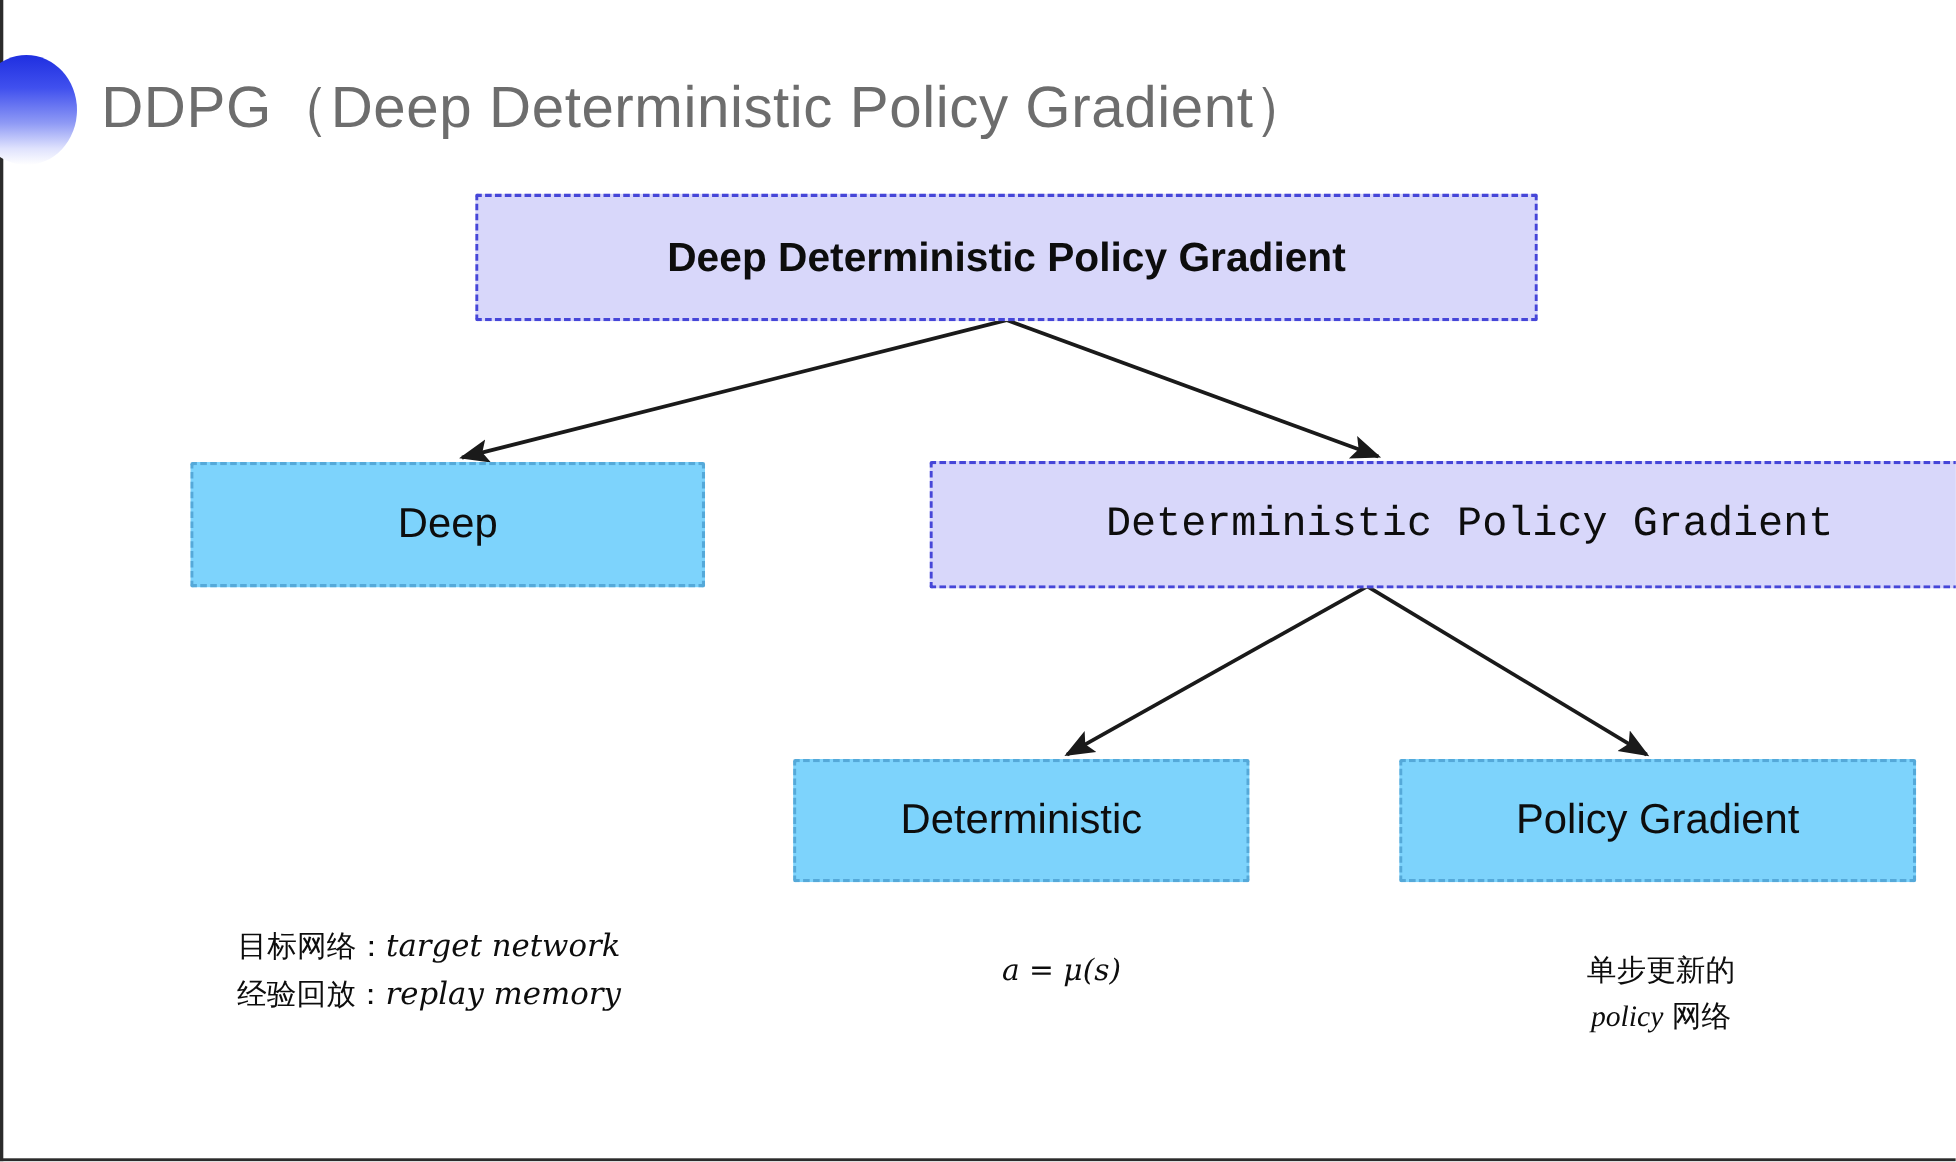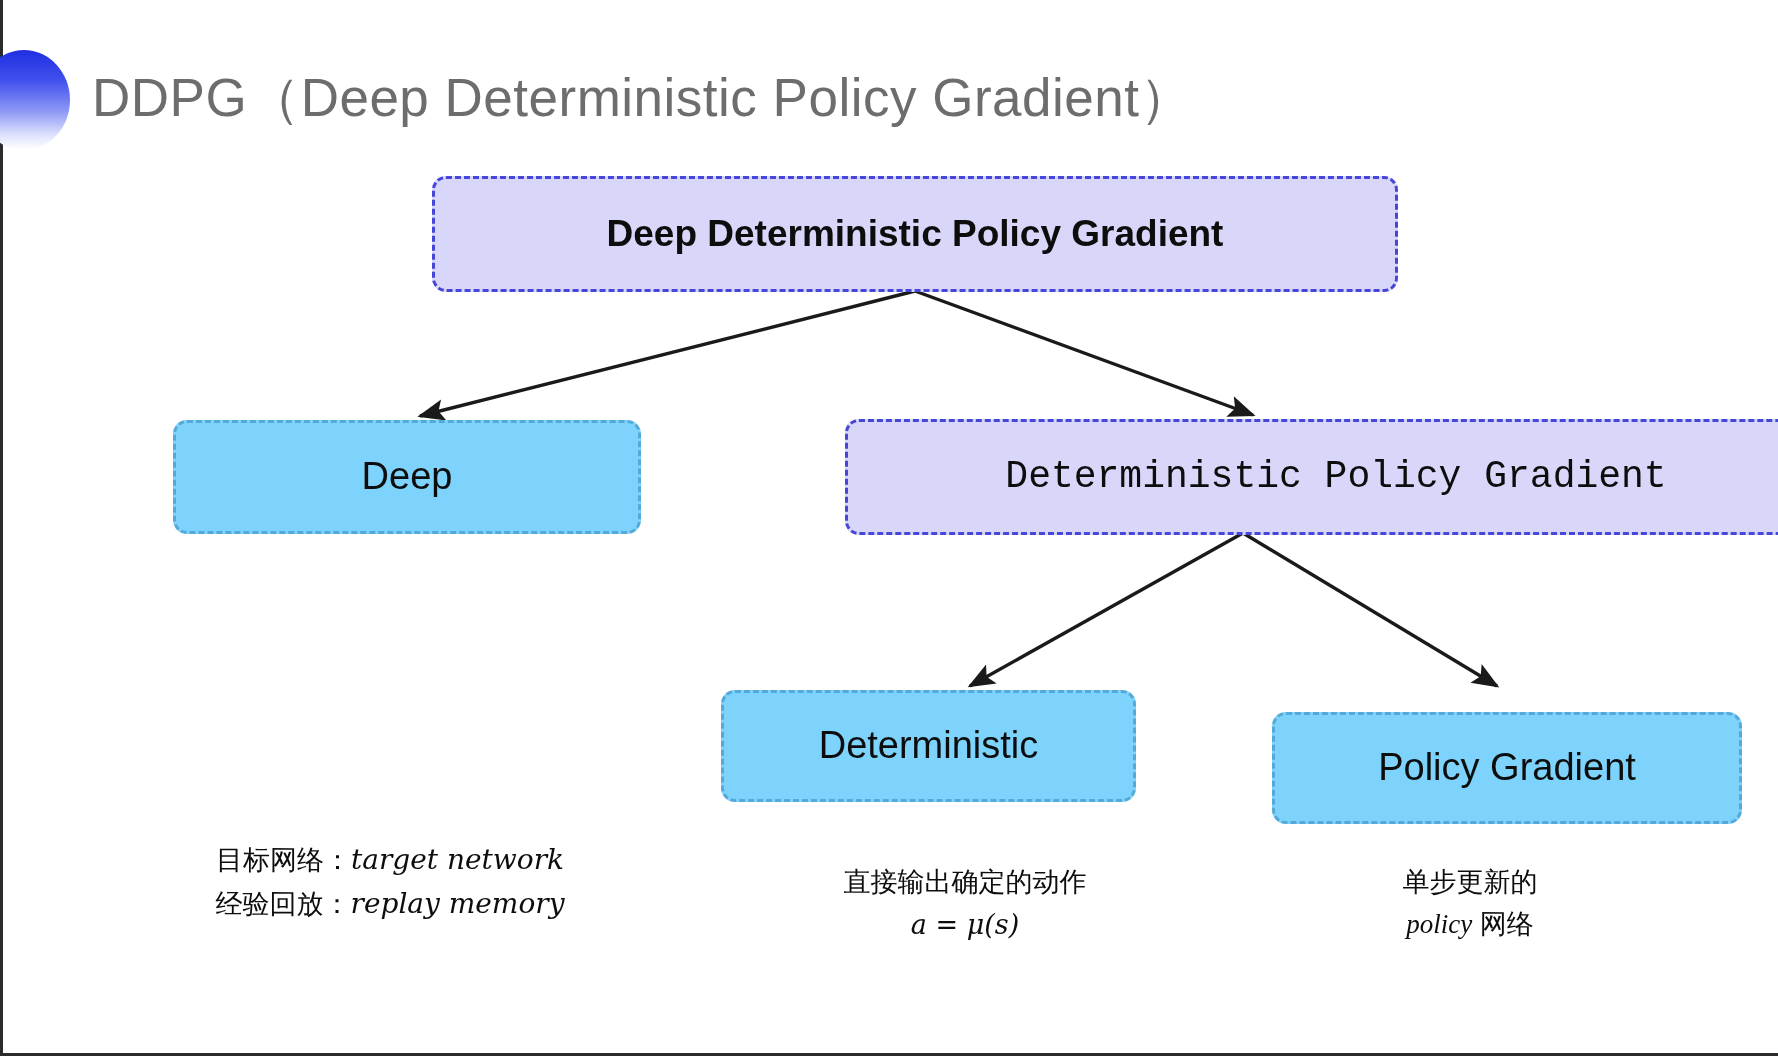--- a/index.html
+++ b/index.html
@@ -62,21 +62,21 @@
     pointer-events: none;
   }
 
   
   .node {
     position: absolute;
     box-sizing: border-box;
     display: flex;
     align-items: center;
     justify-content: center;
-    border-radius: 14px;
+    border-radius: 2px;
     border-style: dashed;
     border-width: 3px;
     color: #0d0d0d;
     text-align: center;
     white-space: nowrap;
   }
   .node.purple {
     background: #d8d7fa;
     border-color: #4646d8;
   }
@@ -89,21 +89,21 @@
     line-height: 1.1;
     color: #0d0d0d;
   }
 
   #node-root   { left: 432px; top: 176px;  width: 966px; height: 116px; }
   #node-root .node-label { font-size: 37px; font-weight: bold; }
 
   #node-deep   { left: 173px; top: 420px;  width: 468px; height: 114px; }
   #node-dpg    { left: 845px; top: 419px;  width: 982px; height: 116px; font-family: Liberation Mono, monospace; }
   #node-det    { left: 721px; top: 690px;  width: 415px; height: 112px; }
-  #node-pg     { left: 1272px; top: 690px; width: 470px; height: 112px; margin-top: 22px; }
+  #node-pg     { left: 1272px; top: 690px; width: 470px; height: 112px; }
 
   
   .annot {
     position: absolute;
     color: #0d0d0d;
     text-align: center;
     white-space: nowrap;
     line-height: 1.55;
   }
   .annot .ln {
@@ -118,21 +118,21 @@
   .mathit-sm {
     font-family: Liberation Serif, serif;
     font-style: italic;
     font-size: 27px;
   }
 
   #annot-deep   { left: 90px;  top: 838px; width: 600px; }
   #annot-deep .ln { text-align: center; }
 
   #annot-det    { left: 770px; top: 862px; width: 390px; }
-  #annot-pg     { left: 1290px; top: 862px; width: 360px; }
+  #annot-pg     { left: 1330px; top: 862px; width: 360px; }
 </style>
 </head>
 <body>
 
 <div id="slide">
 
   <div id="slide-edge-left"></div>
   <div id="slide-edge-bottom"></div>
 
   <div id="title-bullet"></div>
@@ -173,21 +173,20 @@
   <div id="node-pg" class="node cyan">
     <span class="node-label">Policy Gradient</span>
   </div>
 
   <div id="annot-deep" class="annot">
     <span class="ln"><span>目标网络：</span><span class="mathit">target network</span></span>
     <span class="ln"><span>经验回放：</span><span class="mathit">replay memory</span></span>
   </div>
 
   <div id="annot-det" class="annot">
-    <span class="ln">直接输出确定的动作</span>
     <span class="ln mathit">a = μ(s)</span>
   </div>
 
   <div id="annot-pg" class="annot">
     <span class="ln">单步更新的</span>
     <span class="ln"><span class="mathit-sm">policy</span><span> 网络</span></span>
   </div>
 
 </div>
 

